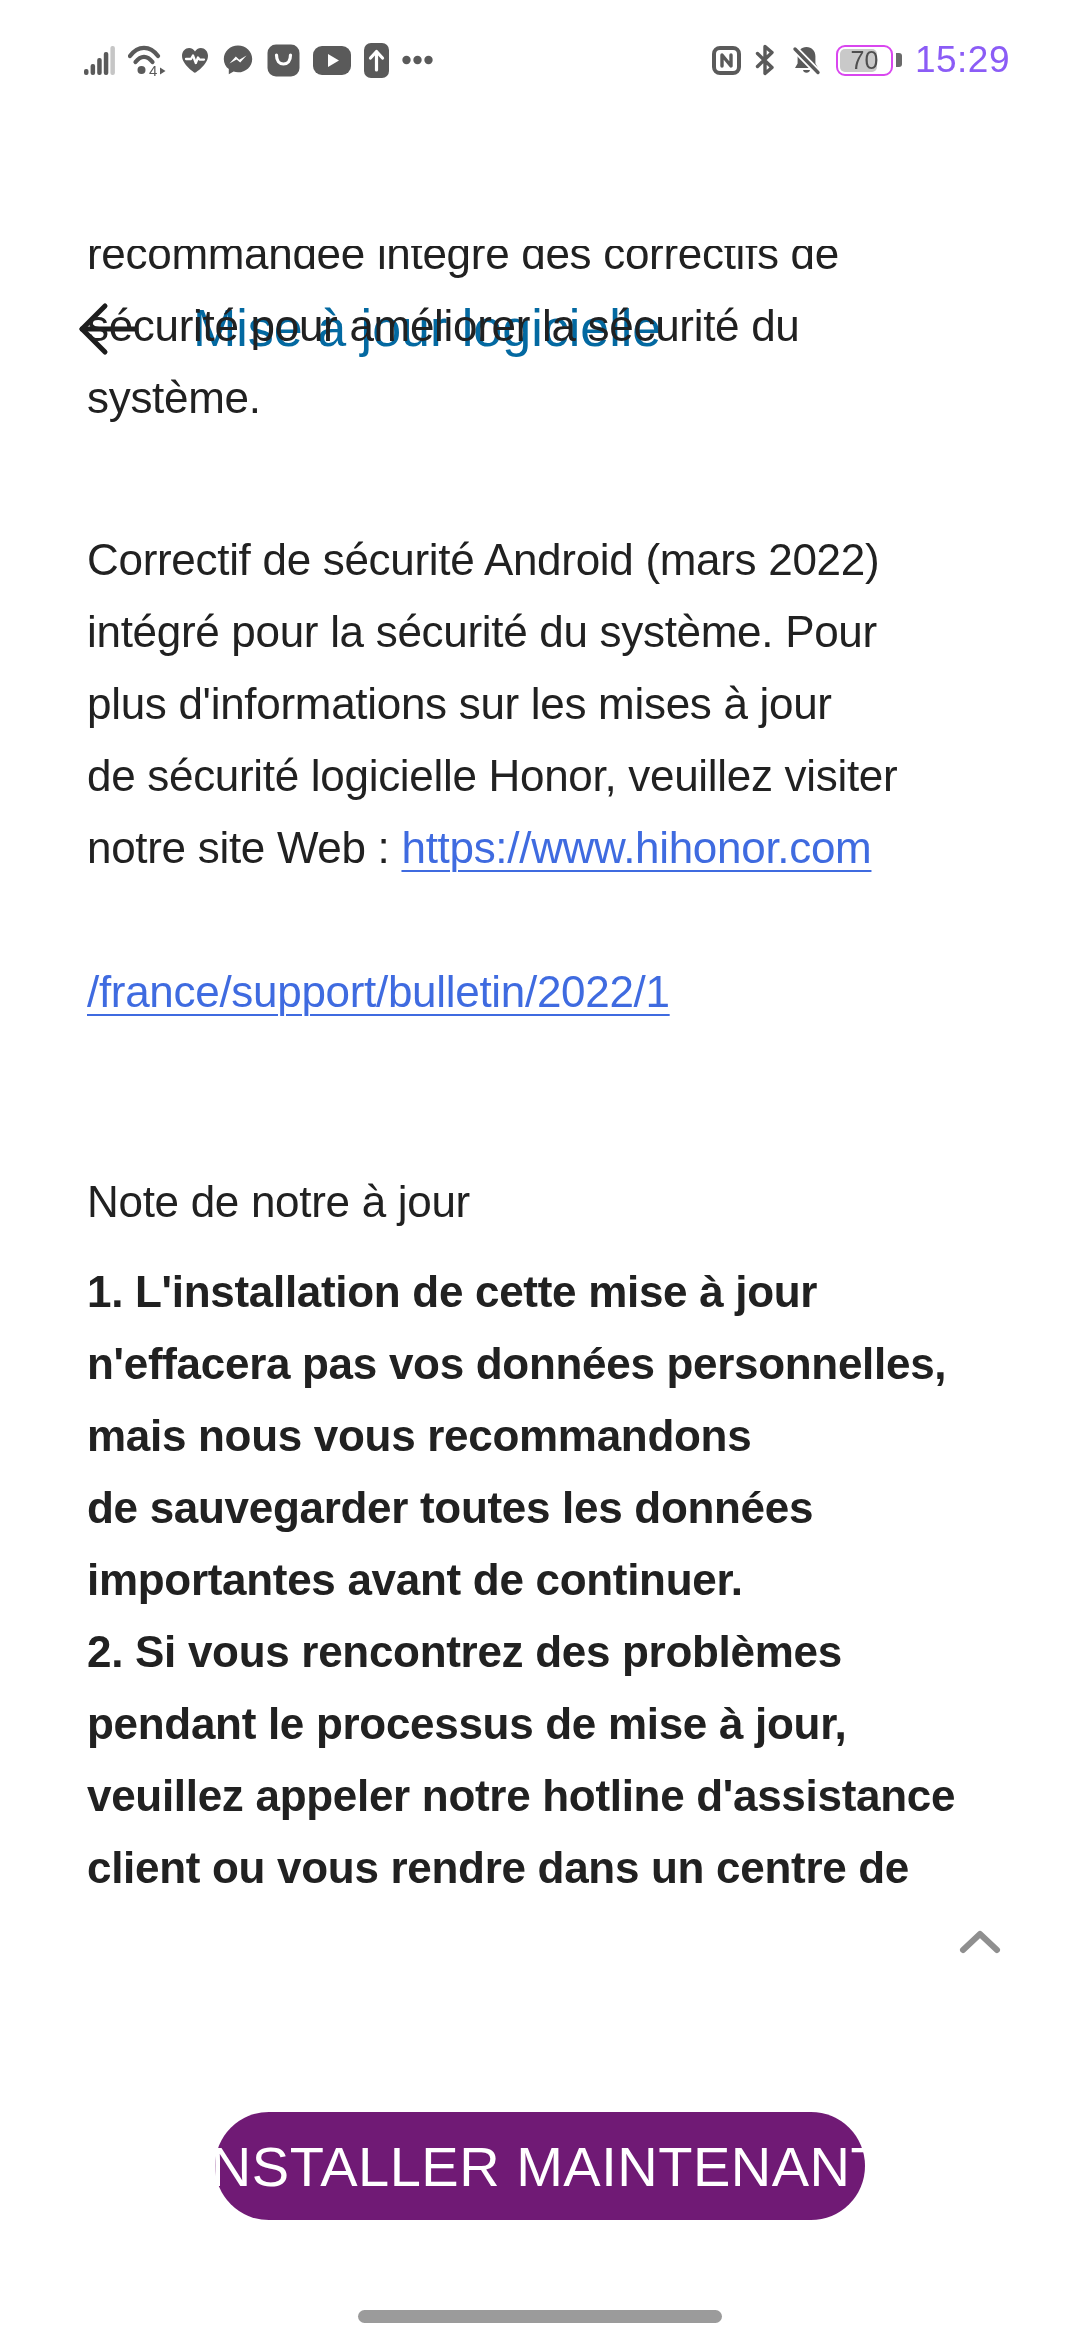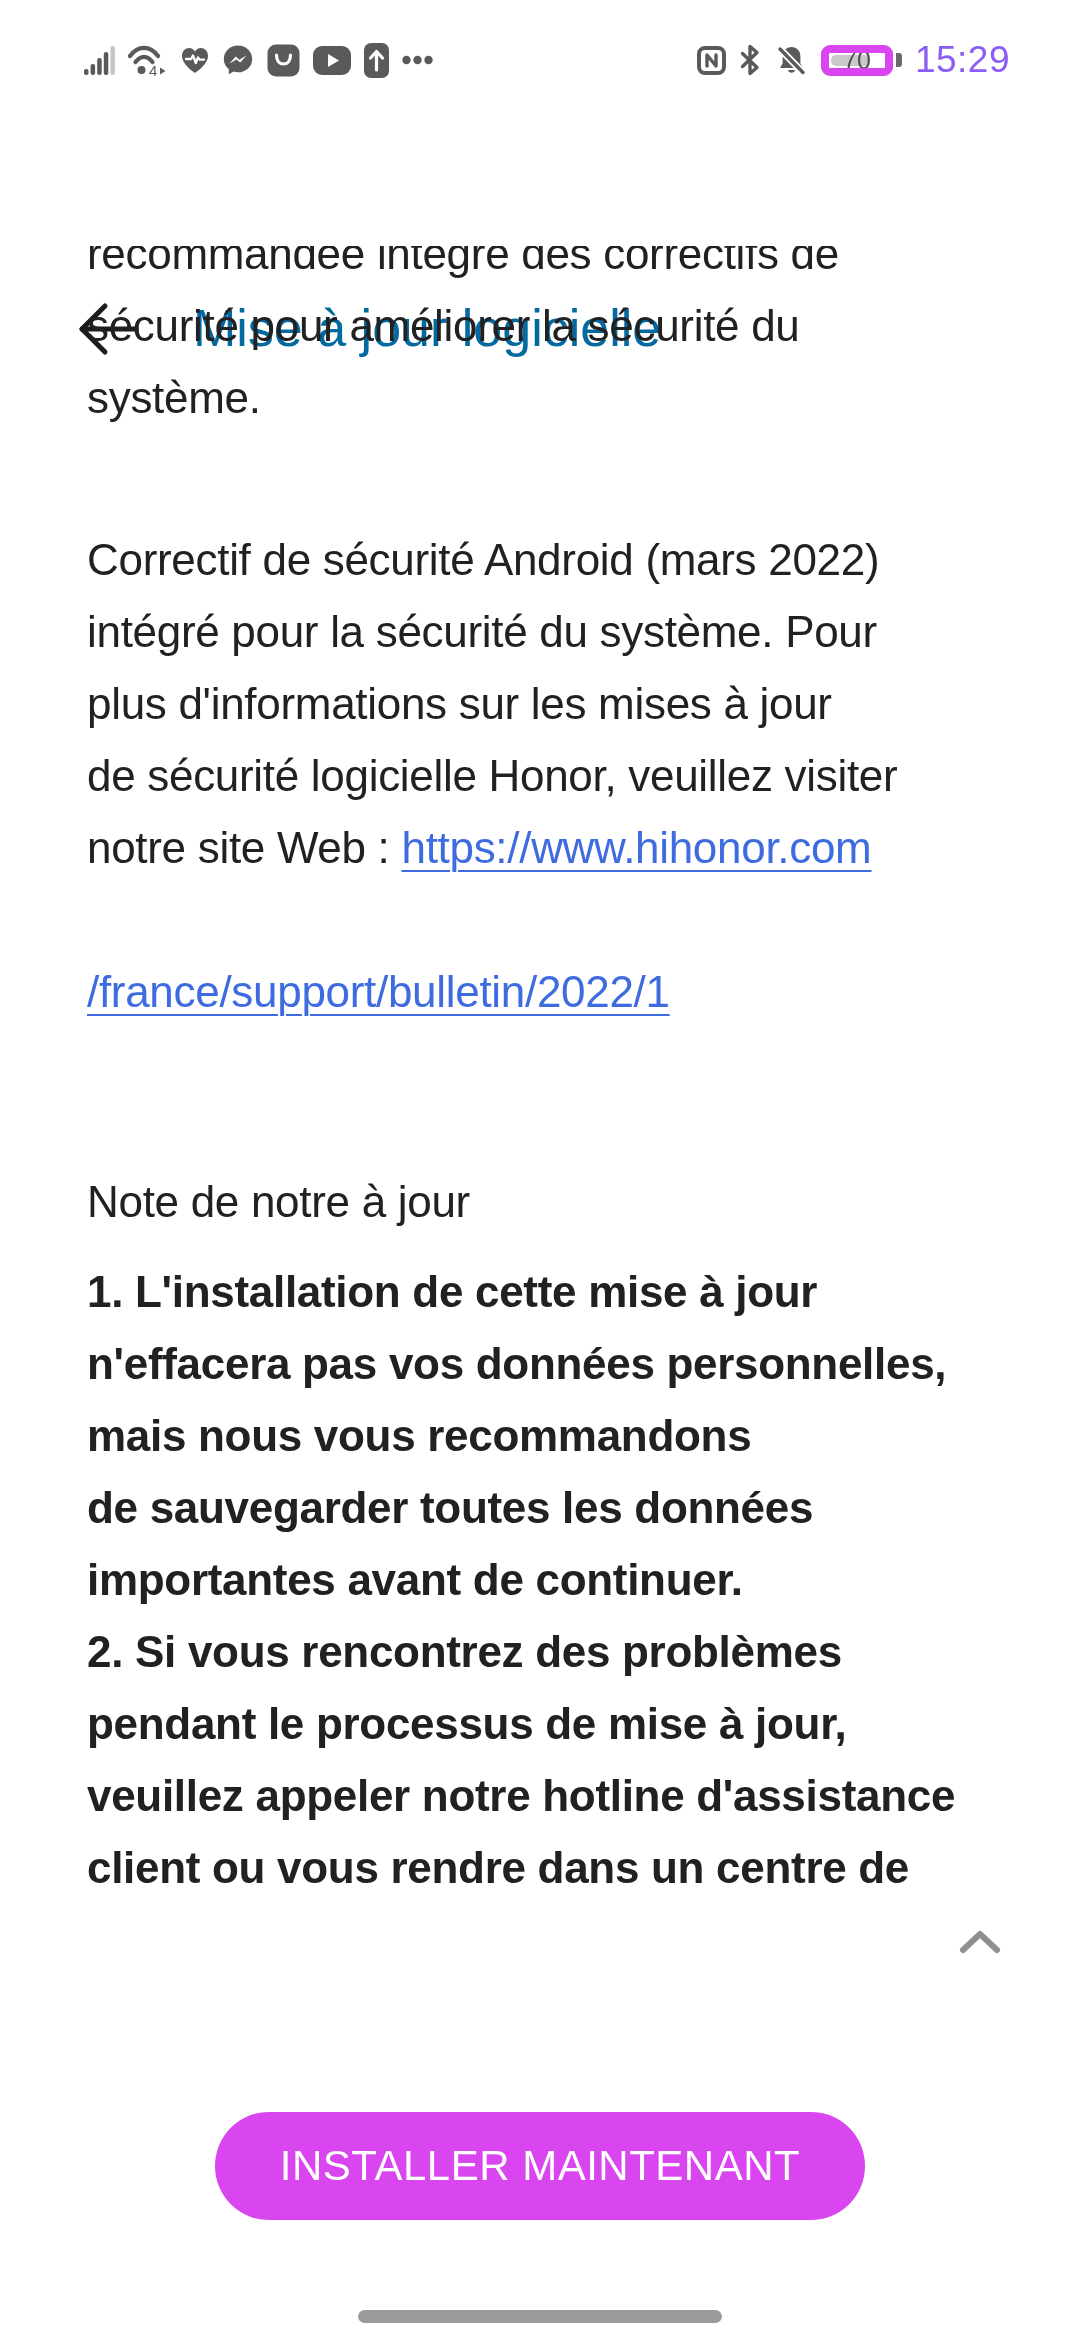--- a/index.html
+++ b/index.html
@@ -6,21 +6,21 @@
   .screen{
     position:relative;width:1080px;height:2340px;background:#ffffff;
     font-family:"Liberation Sans",sans-serif;overflow:hidden;margin:0 auto;
   }
   
   .statusbar{position:absolute;top:0;left:0;right:0;height:95px;}
   .sb-left{position:absolute;left:84px;top:38px;height:44px;display:flex;align-items:center;gap:13px;}
   .sb-right{position:absolute;right:70px;top:38px;height:44px;display:flex;align-items:center;gap:13px;}
   .sb-icon{display:flex;align-items:center;justify-content:center;}
   .battery-wrap{display:flex;align-items:center;gap:3px;}
-  .battery-body{position:relative;width:72px;height:31px;border:8px solid #d946ef;border-radius:9px;box-sizing:border-box;display:flex;align-items:center;justify-content:center;overflow:hidden;}
+  .battery-body{position:relative;width:57px;height:31px;border:2px solid #d946ef;border-radius:9px;box-sizing:border-box;display:flex;align-items:center;justify-content:center;overflow:hidden;}
   .battery-fill{position:absolute;left:2px;top:2px;bottom:2px;width:70%;background:#c9c9c9;border-radius:5px;}
   .battery-text{position:relative;font-size:25px;color:#4f4f4f;line-height:1;}
   .battery-cap{width:6px;height:14px;background:#6a6a6a;border-radius:0 3px 3px 0;}
   .sb-time{font-size:37px;color:#8b5cf6;letter-spacing:0.5px;}
   .wifi-badge{font-size:15px;fill:#5a5a5a;font-family:"Liberation Sans",sans-serif;}
   
   .header{position:absolute;top:140px;left:0;right:0;height:100px;}
   .back-btn{position:absolute;left:78px;top:160px;width:62px;height:58px;display:flex;align-items:center;justify-content:center;background:none;border:none;padding:0;cursor:pointer;}
   .page-title{position:absolute;left:193px;top:152px;font-size:52px;color:#0369a1;letter-spacing:0;line-height:72px;white-space:nowrap;}
   
@@ -31,22 +31,22 @@
   .para.security-body{margin-top:18px;}
   .section-heading.notes{margin-top:66px;}
   .para.notes-body{margin-top:18px;font-weight:bold;}
   .line{font-size:44px;line-height:72px;color:#212121;letter-spacing:-0.3px;white-space:nowrap;}
   a.update-link{color:#3f6be0;text-decoration:underline;text-underline-offset:7px;text-decoration-thickness:2px;cursor:pointer;}
   
   .collapse-btn{position:absolute;left:950px;top:1916px;width:60px;height:52px;background:none;border:none;padding:0;display:flex;align-items:center;justify-content:center;cursor:pointer;}
   
   .install-btn{
     position:absolute;left:215px;top:2112px;width:650px;height:108px;border-radius:54px;
-    background:#d946ef;color:#ffffff;border:none;font-family:"Liberation Sans",sans-serif;
-    font-size:42px;font-weight:500;letter-spacing:0.5px;display:flex;align-items:center;justify-content:center;
+    background:#701a75;color:#ffffff;border:none;font-family:"Liberation Sans",sans-serif;
+    font-size:56px;font-weight:500;letter-spacing:0.5px;display:flex;align-items:center;justify-content:center;
     cursor:pointer;white-space:nowrap;
   }
   
   .nav-indicator{position:absolute;left:358px;top:2310px;width:364px;height:13px;border-radius:7px;background:#9b9b9b;cursor:pointer;}
 </style>
 </head>
 <body>
 
 <div class="screen">
 

